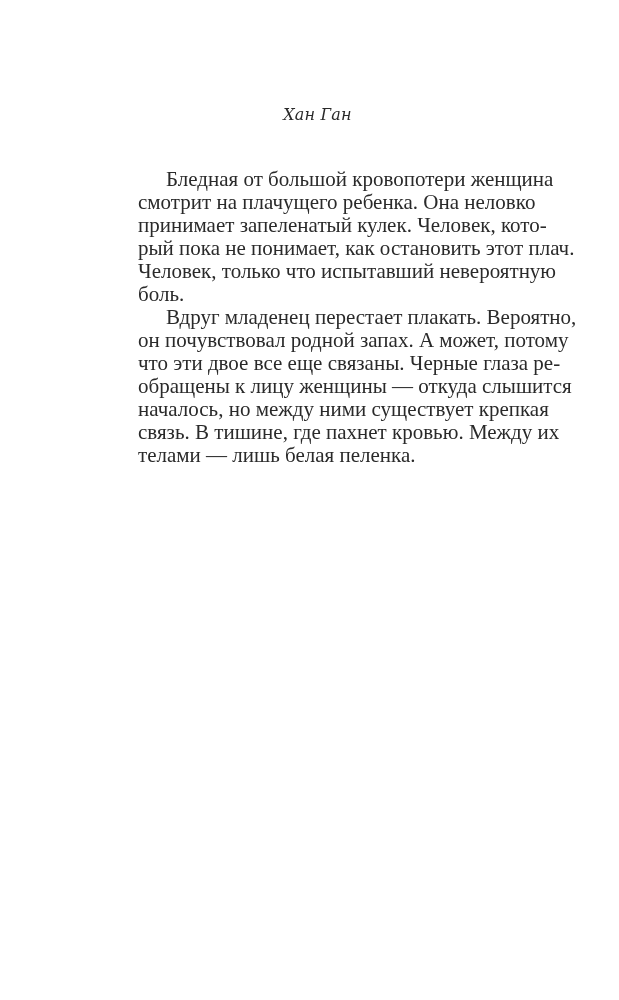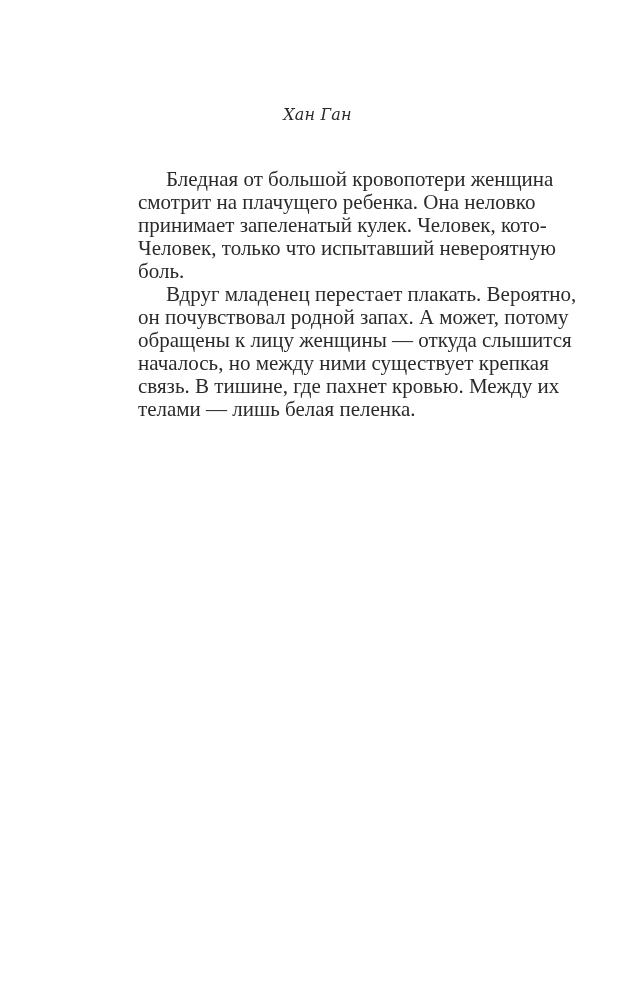--- a/index.html
+++ b/index.html
@@ -61,25 +61,27 @@
 <body>
 
 <div class="page">
   <div class="running-head">Хан Ган</div>
 
   <div class="body-text">
     <div>
       <span class="line indent">Бледная от большой кровопотери женщина</span>
       <span class="line">смотрит на плачущего ребенка. Она неловко</span>
       <span class="line">принимает запеленатый кулек. Человек, кото-</span>
+      <span class="line">рый пока не понимает, как остановить этот плач.</span>
       <span class="line">Человек, только что испытавший невероятную</span>
       <span class="line last">боль.</span>
     </div>
     <div>
       <span class="line indent">Вдруг младенец перестает плакать. Вероятно,</span>
       <span class="line">он почувствовал родной запах. А может, потому</span>
+      <span class="line">что эти двое все еще связаны. Черные глаза ре-</span>
       <span class="line">обращены к лицу женщины — откуда слышится</span>
       <span class="line">началось, но между ними существует крепкая</span>
       <span class="line">связь. В тишине, где пахнет кровью. Между их</span>
       <span class="line last">телами — лишь белая пеленка.</span>
     </div>
   </div>
 </div>
 
 </body></html>

